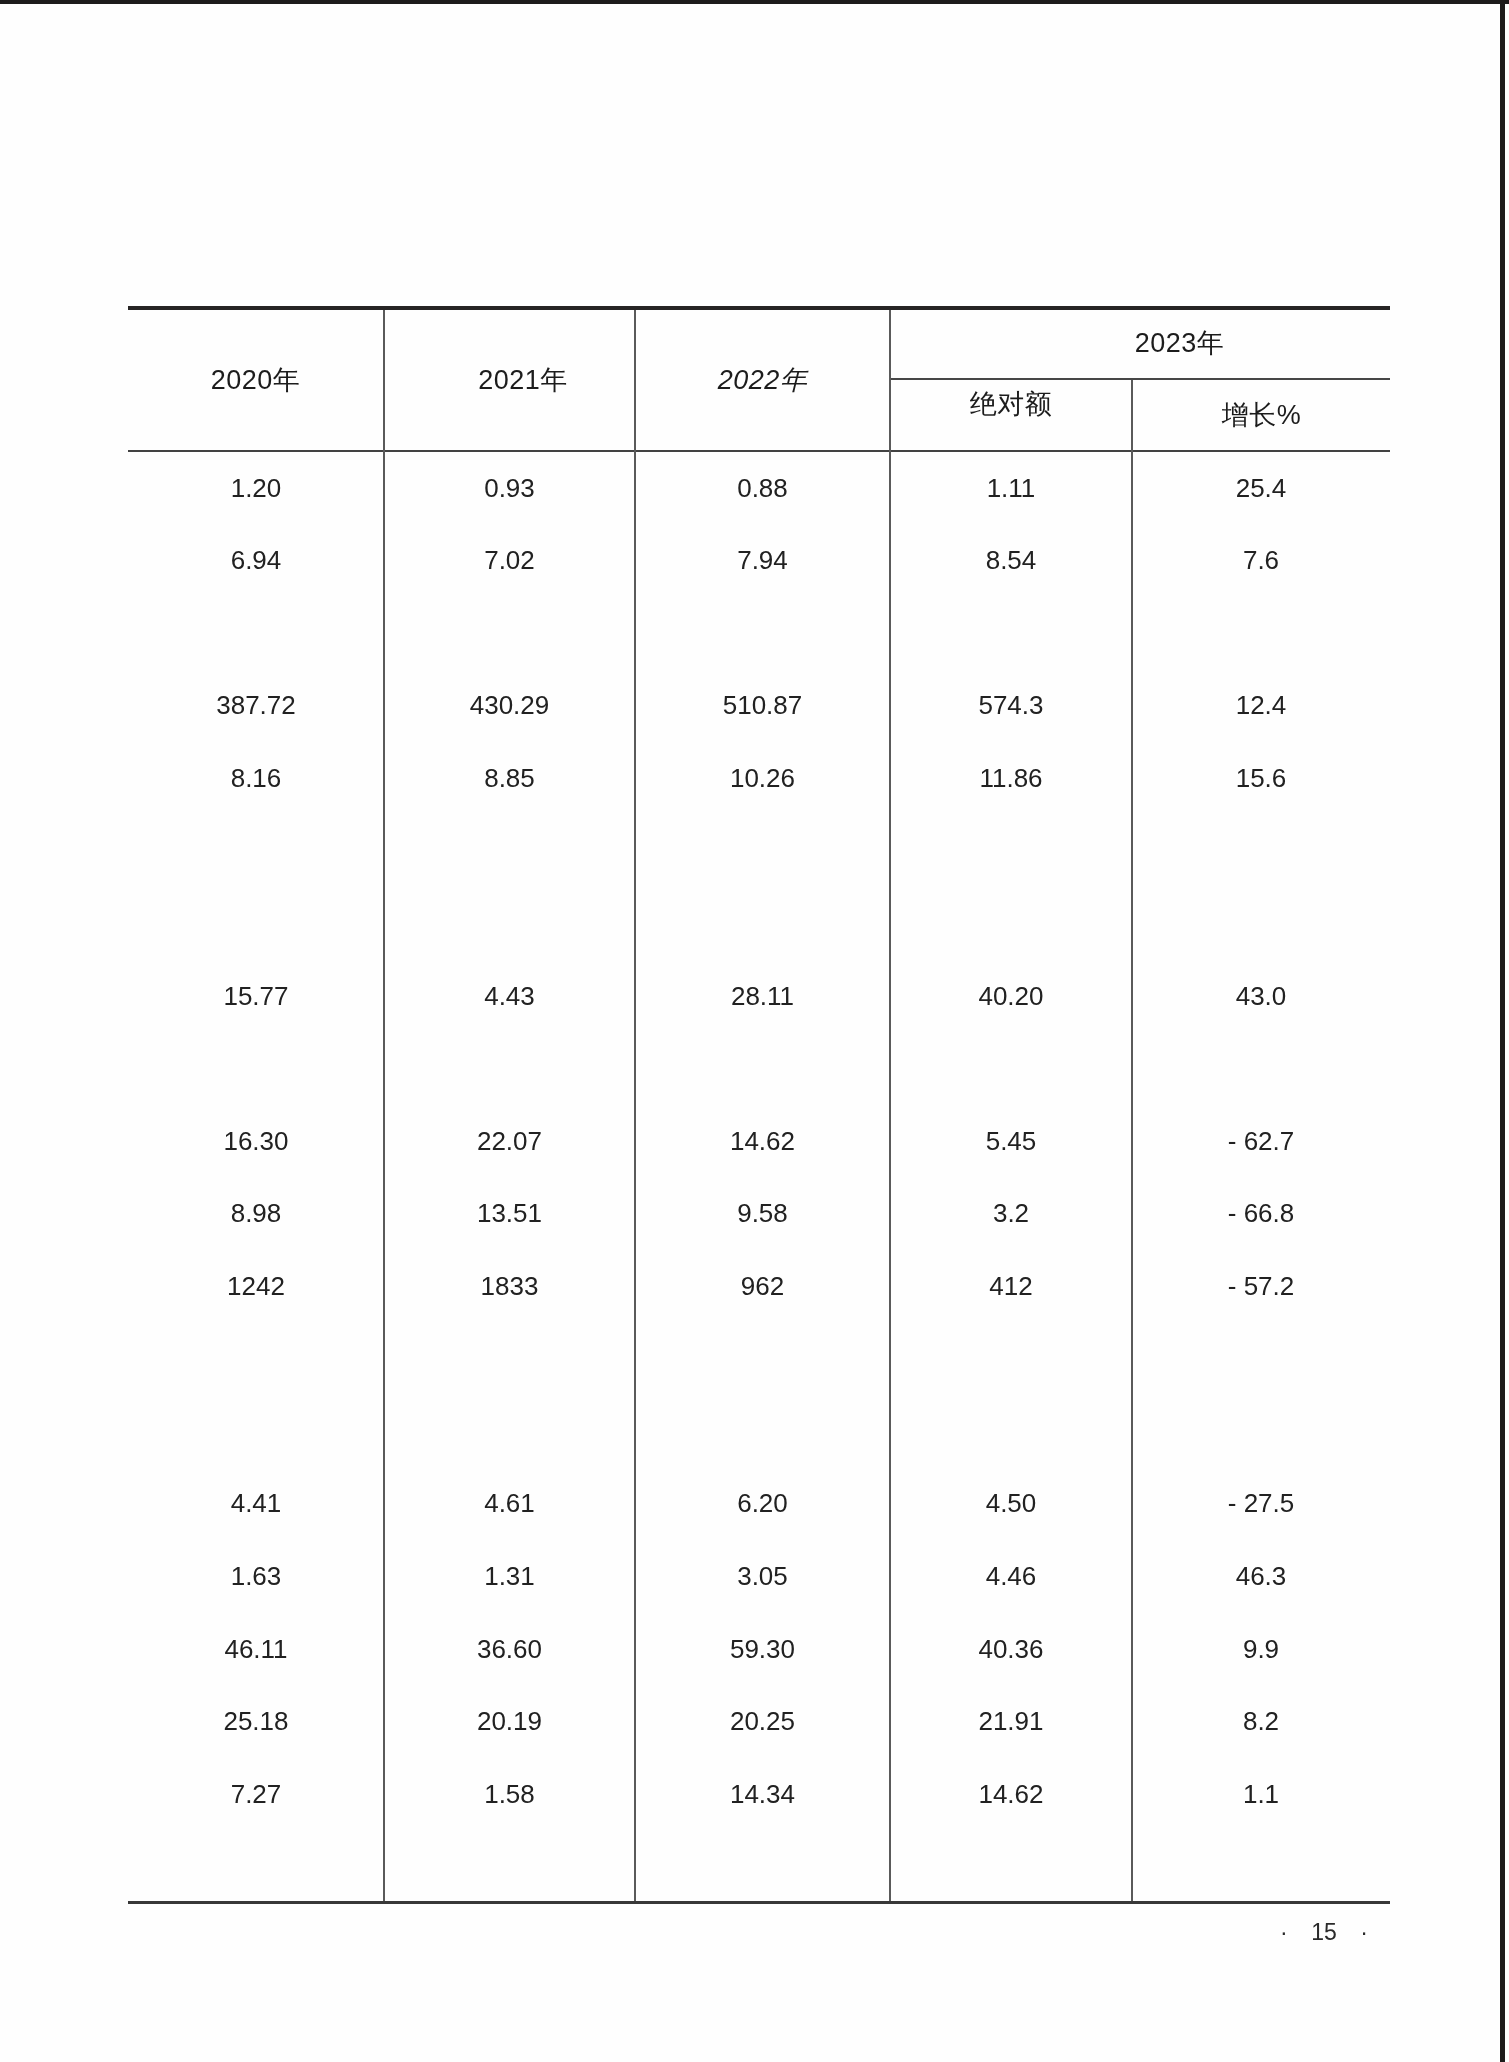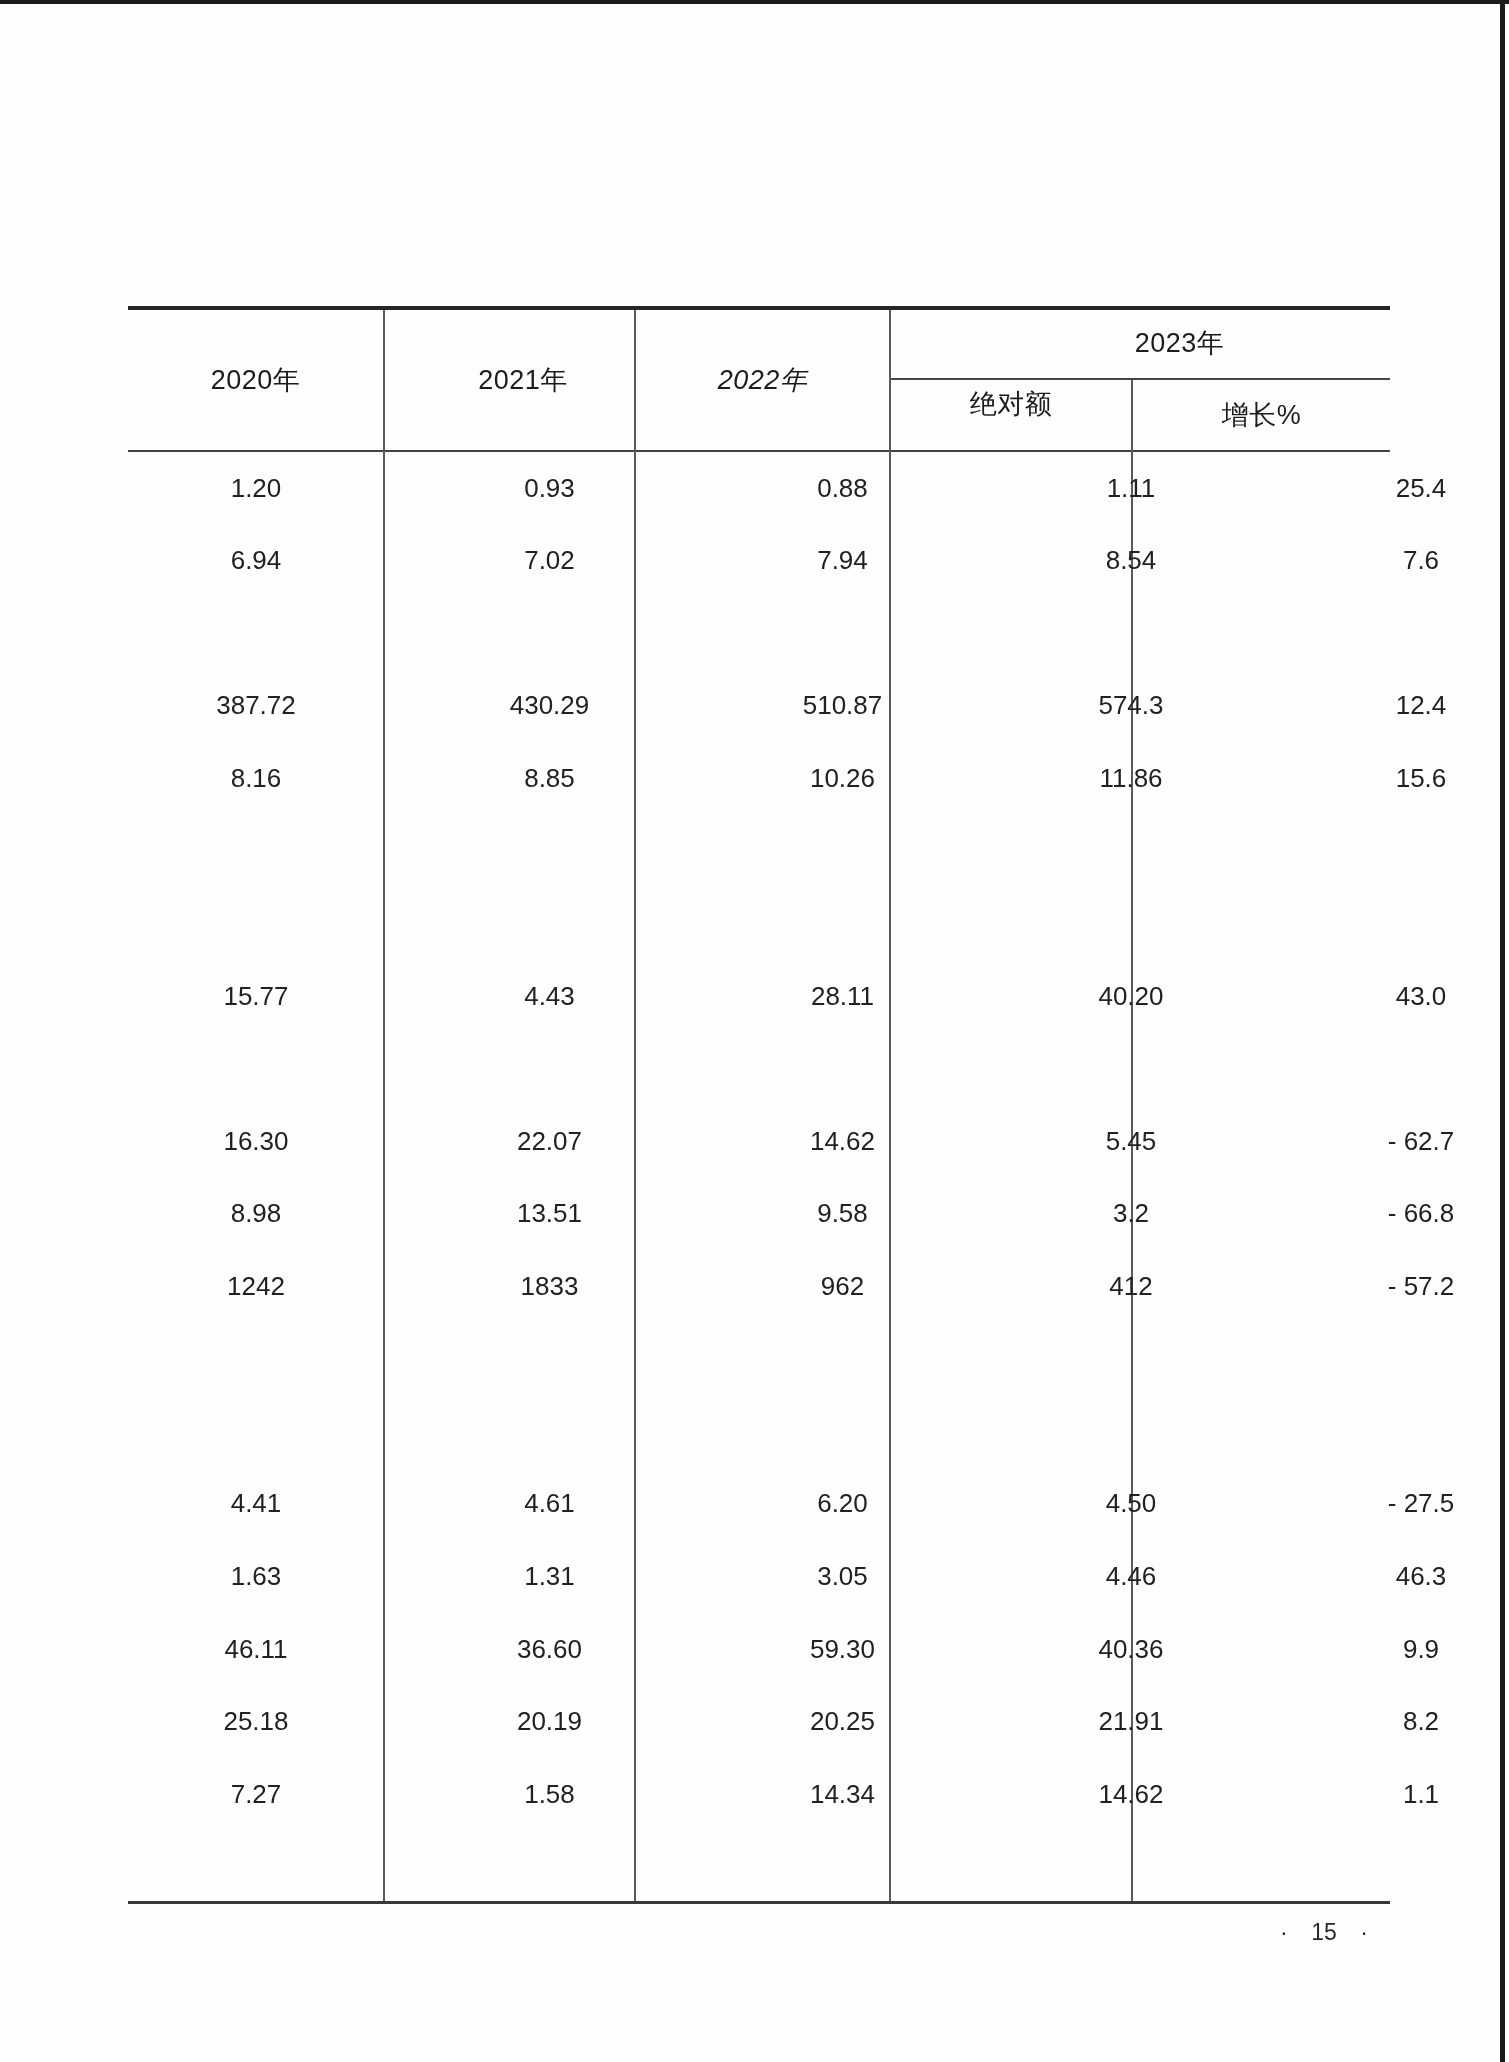--- a/index.html
+++ b/index.html
@@ -72,21 +72,20 @@
   .hgrow { left: 1005px; top: 76px; width: 257px; height: 66px; }
   .tbody {
     position: absolute;
     left: 0; top: 146px;
     width: 1262px; height: 1451px;
   }
   .t-row {
     display: grid;
     grid-template-columns: 256px 251px 255px 242px 258px;
     height: 72.55px;
-    gap: 40px;
   }
   .t-cell {
     display: flex;
     align-items: center;
     justify-content: center;
     font-size: 26px;
     color: #212121;
     white-space: pre;
   }
   

